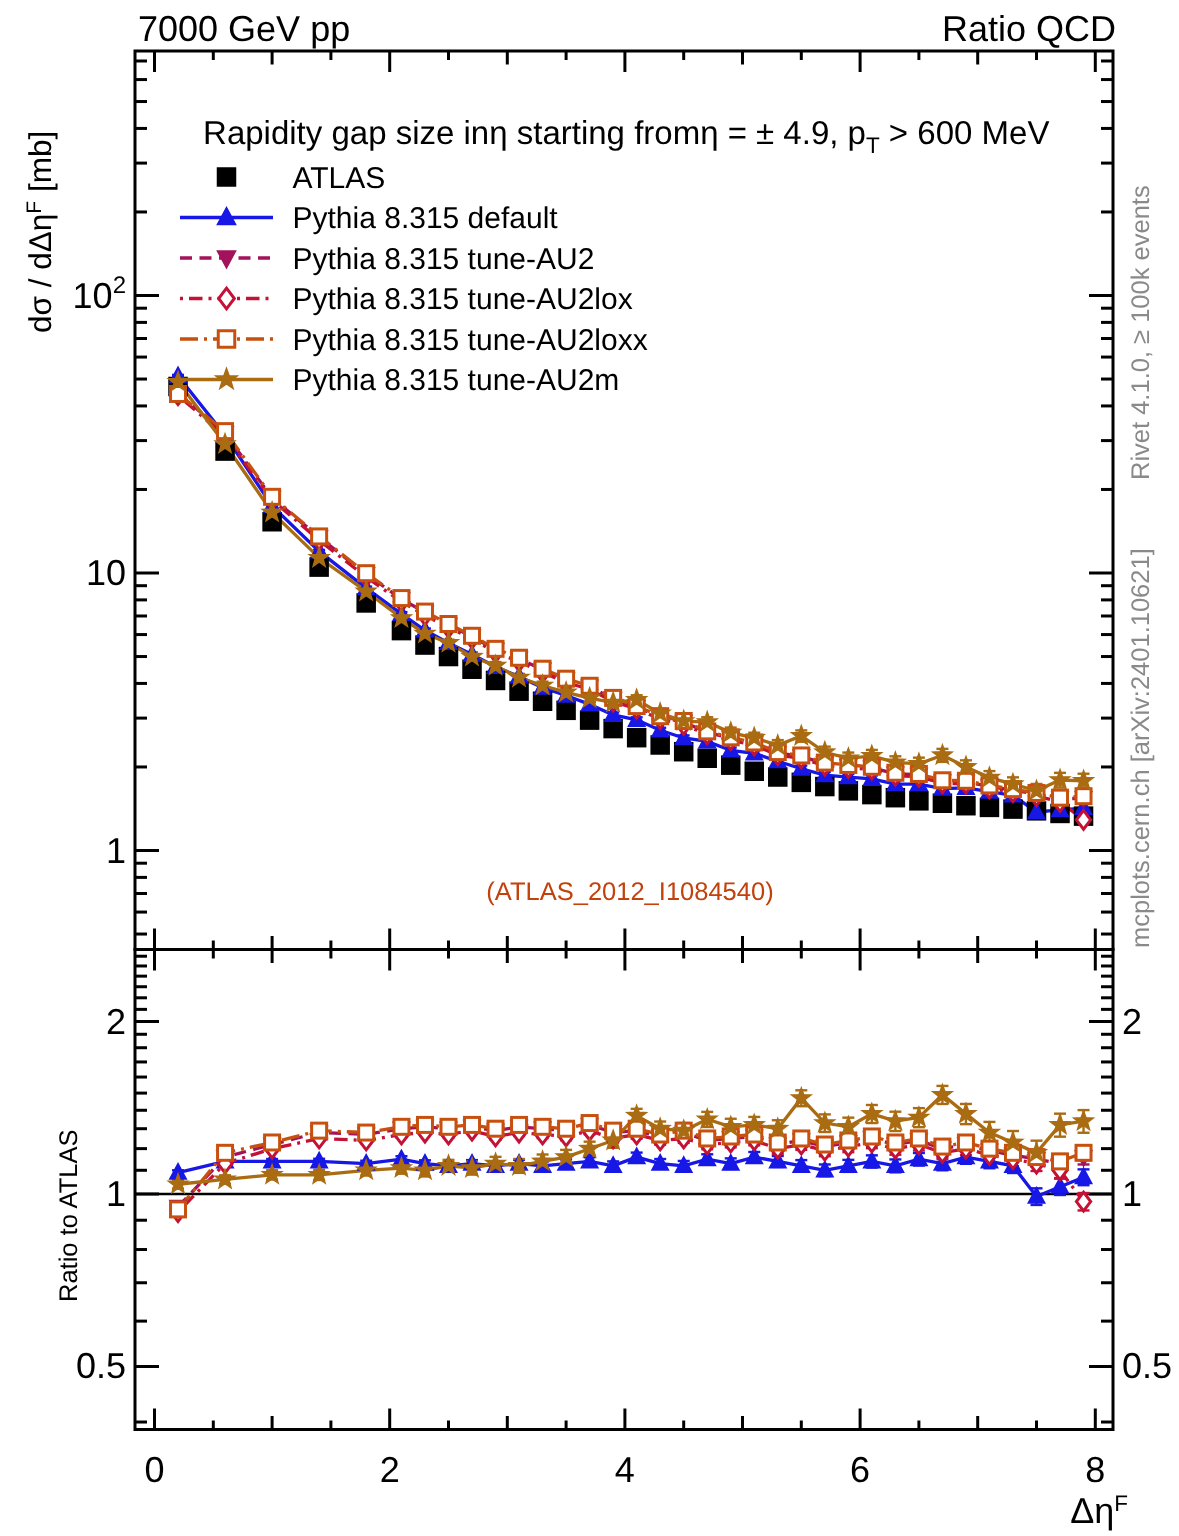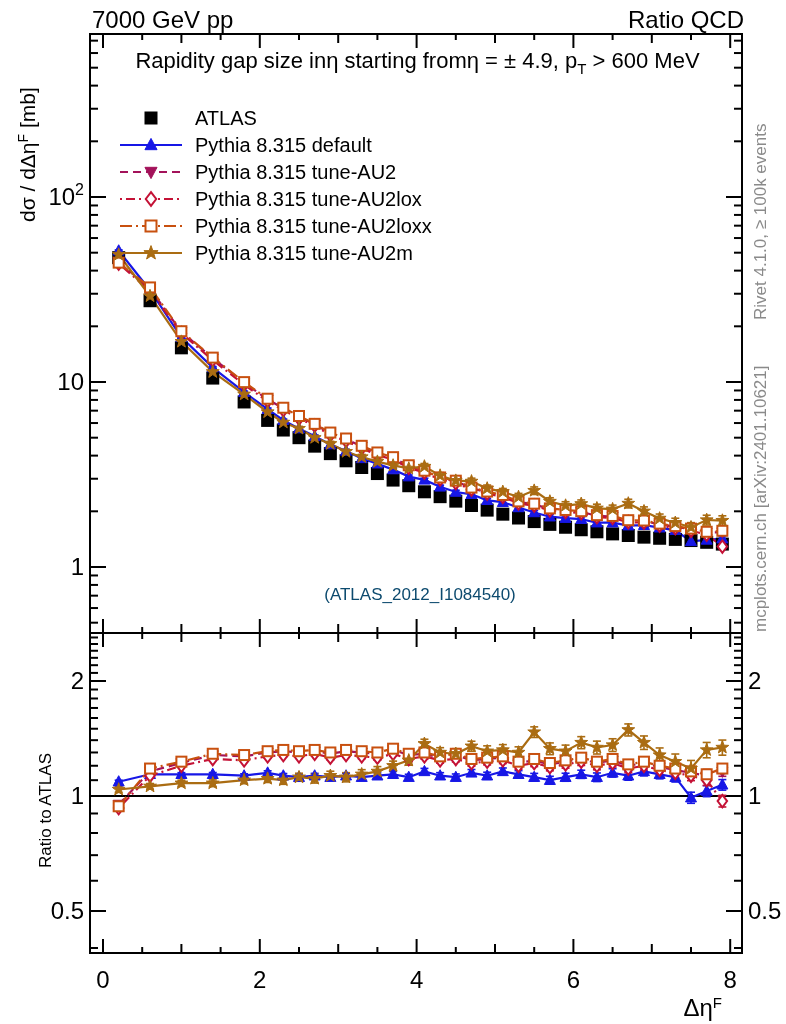--- a/index.html
+++ b/index.html
@@ -1,33 +1,33 @@
 <!DOCTYPE html>
 <html><head>
 <meta charset="utf-8">
 <style>
   html,body{margin:0;padding:0;background:#ffffff;}
   #page{position:relative;width:786px;height:1024px;background:#fff;
         font-family:"Liberation Sans","DejaVu Sans",sans-serif;color:#000;overflow:hidden;}
   .hdr{position:absolute;top:6px;font-size:24px;white-space:nowrap;}
   #hdr-left{left:92px;}
   #hdr-right{right:42px;}
-  #main-title{position:absolute;left:95px;width:645px;top:48px;text-align:center;
+  #main-title{position:absolute;left:95px;width:645px;top:76px;text-align:center;
               font-size:22px;white-space:nowrap;}
   #main-title .sub{font-size:15px;position:relative;top:6px;}
   .vtext{position:absolute;transform:rotate(-90deg);transform-origin:0 0;white-space:nowrap;}
   #ylabel-main{left:16px;top:222px;font-size:21px;}
   #ylabel-main .sup{font-size:14px;position:relative;top:-7px;}
   #ylabel-ratio{left:36px;top:868px;font-size:17px;}
   .caption{color:#8a8a8a;font-size:17px;}
   #caption-rivet{left:751px;top:320px;}
   #caption-mcplots{left:751px;top:632px;}
   #watermark{position:absolute;left:250px;width:340px;top:585px;text-align:center;
-             color:#0c4a6e;font-size:17px;}
-  #xlabel{position:absolute;left:580px;width:142px;top:994px;text-align:right;font-size:24px;}
+             color:#c2410c;font-size:17px;}
+  #xlabel{position:absolute;left:610px;width:142px;top:994px;text-align:right;font-size:24px;}
   #xlabel .sup{font-size:15px;position:relative;top:-8px;}
   svg{position:absolute;left:0;top:0;}
 </style>
 </head>
 <body>
 
 <div id="page">
   <div id="hdr-left" class="hdr">7000 GeV pp</div>
   <div id="hdr-right" class="hdr">Ratio QCD</div>
 

